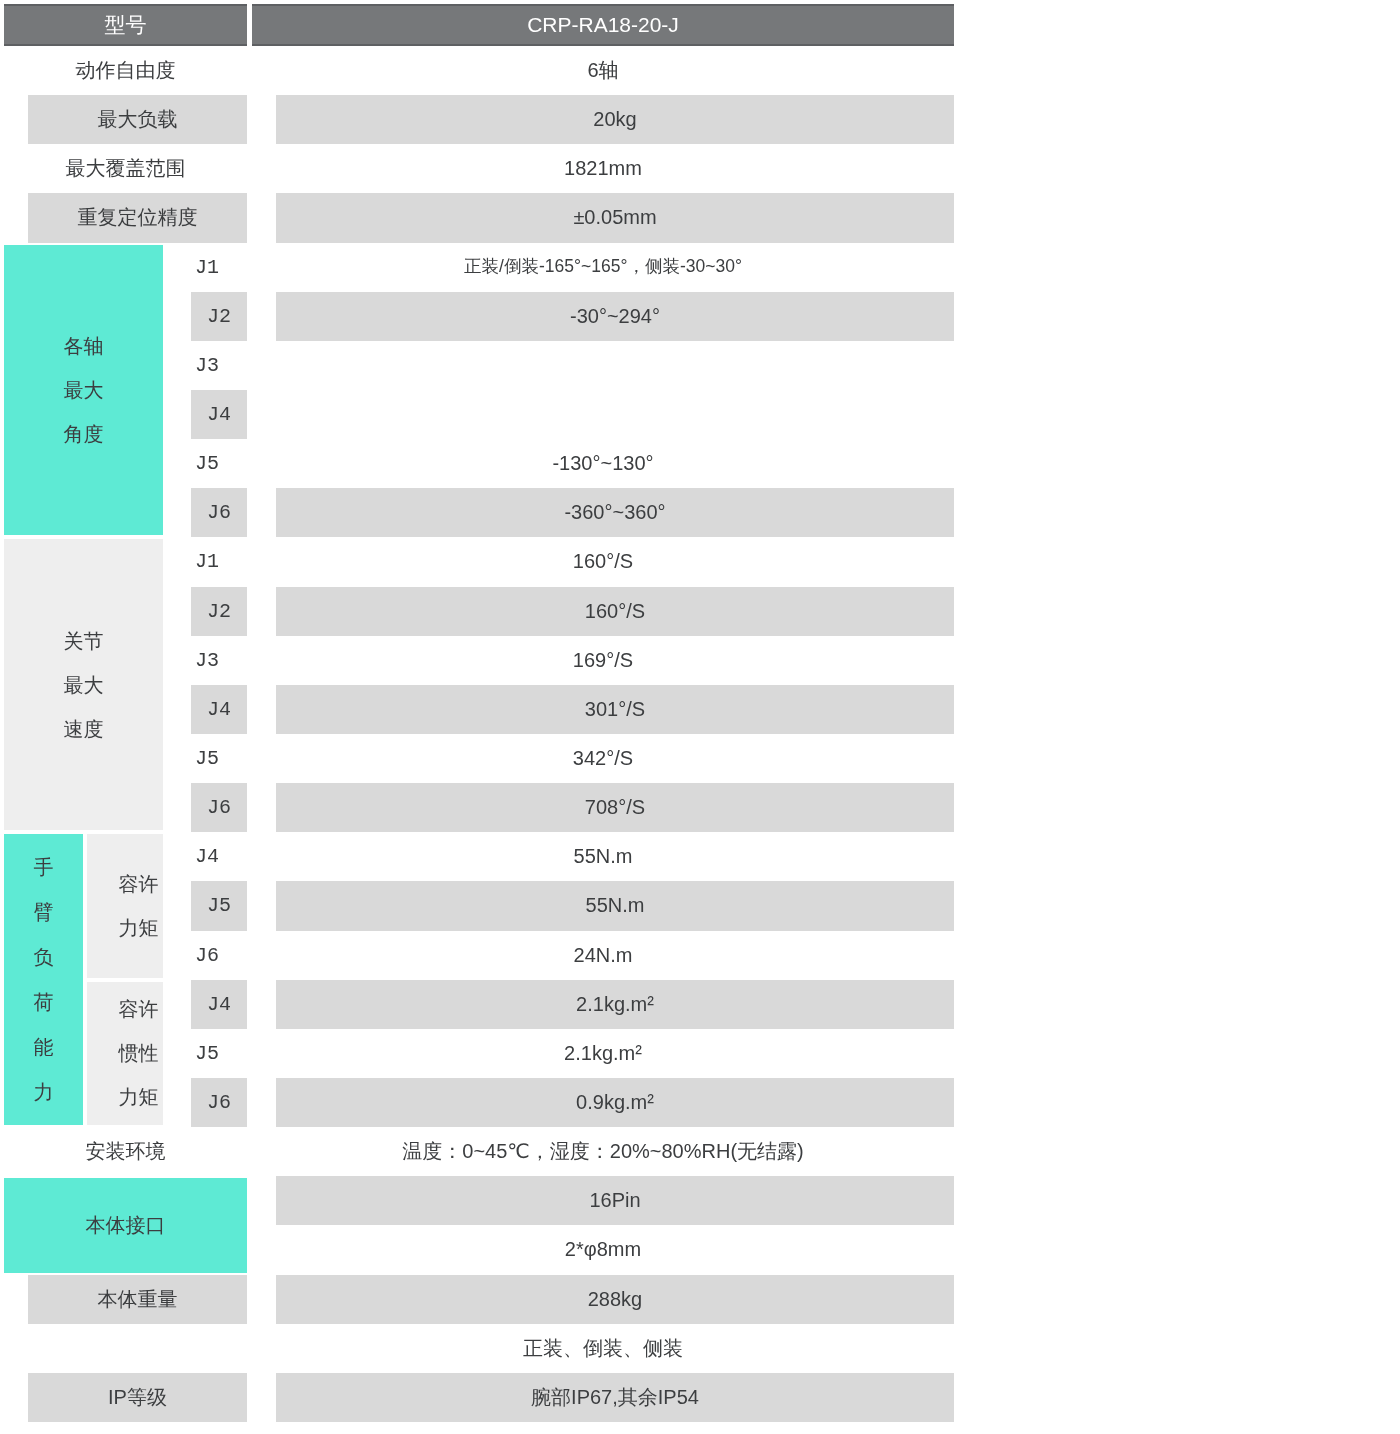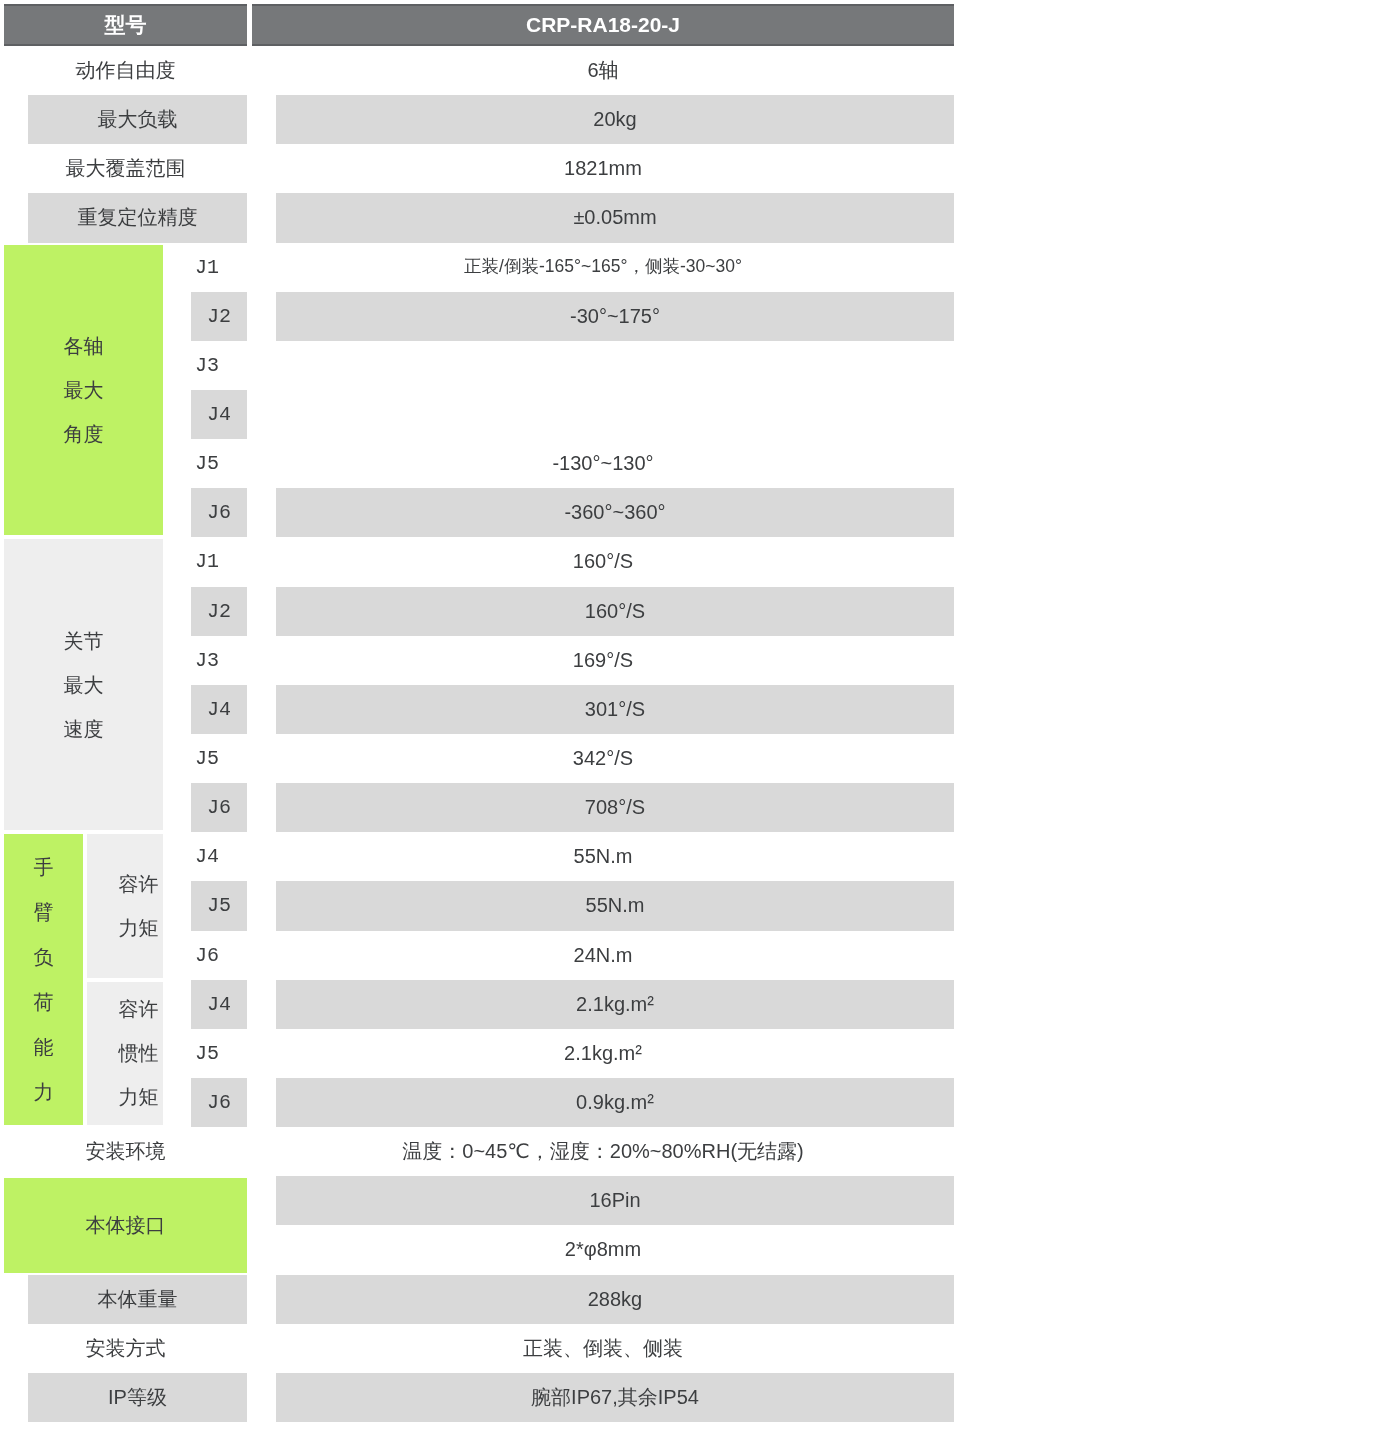--- a/index.html
+++ b/index.html
@@ -34,27 +34,27 @@
   .cab { grid-column: 1 / 4; }  
   .c1  { grid-column: 1; }
   .c2  { grid-column: 3; padding-left: 27px; }
   .c3  { grid-column: 5; font-family: Liberation Mono, monospace; }
   .cv  { grid-column: 7; }
   
   .gray    { background: #d9d9d9; margin-left: 24px; }
   .hdr {
     background: #76787a;
     color: #ffffff;
-    font-weight: bold;
+    font-weight: normal;
     font-size: 21px;
     border-top: 2px solid #5e6063;
     border-bottom: 2px solid #5e6063;
   }
   .blk       { margin: 2px 0; white-space: pre-line; line-height: 44px; }
-  .blk-dark  { background: #bef264; }
+  .blk-dark  { background: #5eead4; }
   .blk-light { background: #eeeeee; }
   .vert      { line-height: 45px; }
 </style>
 </head>
 <body>
 
 <div class="page">
   <div class="spec">
 
     <div class="cell ca hdr" style="grid-row:1">型号</div>
@@ -73,21 +73,21 @@
     <div class="cell cv gray" style="grid-row:5">±0.05mm</div>
 
     <div class="cell cab blk blk-dark" style="grid-row:6/12">各轴
 最大
 角度</div>
 
     <div class="cell c3" style="grid-row:6">J1</div>
     <div class="cell cv small" style="grid-row:6">正装/倒装-165°~165°，侧装-30~30°</div>
 
     <div class="cell c3 gray" style="grid-row:7">J2</div>
-    <div class="cell cv gray" style="grid-row:7">-30°~175°</div>
+    <div class="cell cv gray" style="grid-row:7">-30°~294°</div>
 
     <div class="cell c3" style="grid-row:8">J3</div>
 
     <div class="cell c3 gray" style="grid-row:9">J4</div>
 
     <div class="cell c3" style="grid-row:10">J5</div>
     <div class="cell cv" style="grid-row:10">-130°~130°</div>
 
     <div class="cell c3 gray" style="grid-row:11">J6</div>
     <div class="cell cv gray" style="grid-row:11">-360°~360°</div>
@@ -147,20 +147,19 @@
     <div class="cell ca" style="grid-row:24">安装环境</div>
     <div class="cell cv" style="grid-row:24">温度：0~45℃，湿度：20%~80%RH(无结露)</div>
 
     <div class="cell ca blk blk-dark" style="grid-row:25/27">本体接口</div>
     <div class="cell cv gray" style="grid-row:25">16Pin</div>
     <div class="cell cv" style="grid-row:26">2*φ8mm</div>
 
     <div class="cell ca gray" style="grid-row:27">本体重量</div>
     <div class="cell cv gray" style="grid-row:27">288kg</div>
 
-    <div class="cell ca" style="grid-row:28">安装方式</div>
     <div class="cell cv" style="grid-row:28">正装、倒装、侧装</div>
 
     <div class="cell ca gray" style="grid-row:29">IP等级</div>
     <div class="cell cv gray" style="grid-row:29">腕部IP67,其余IP54</div>
 
   </div>
 </div>
 
 </body></html>

